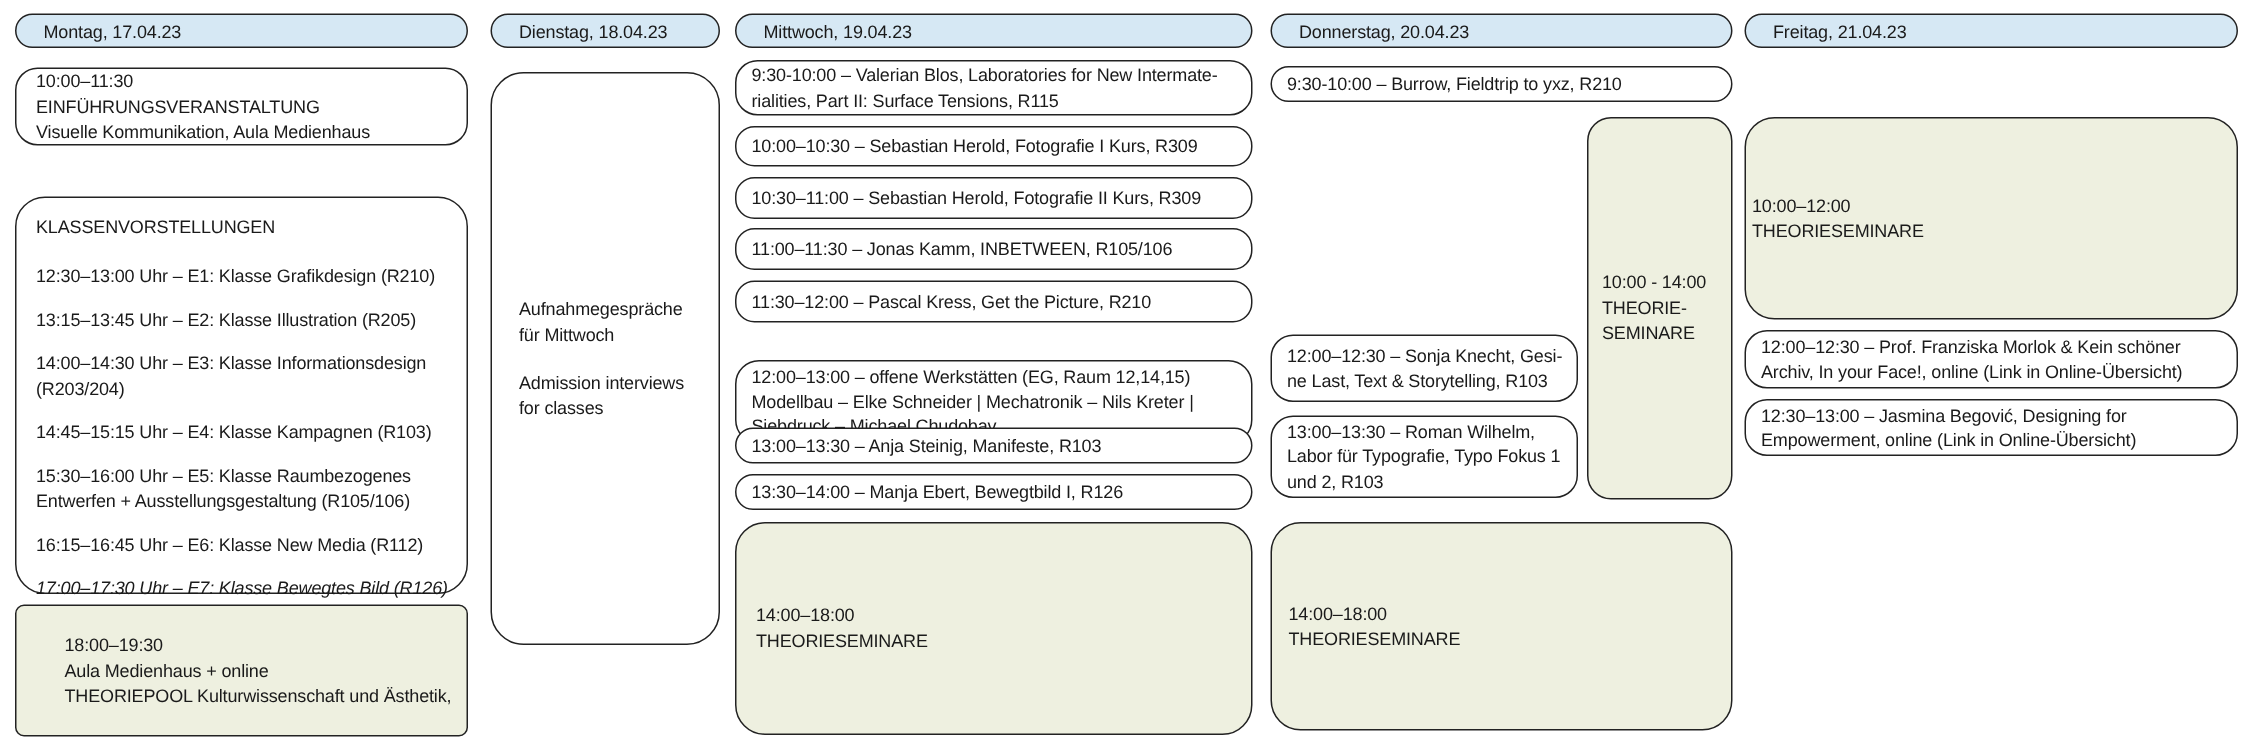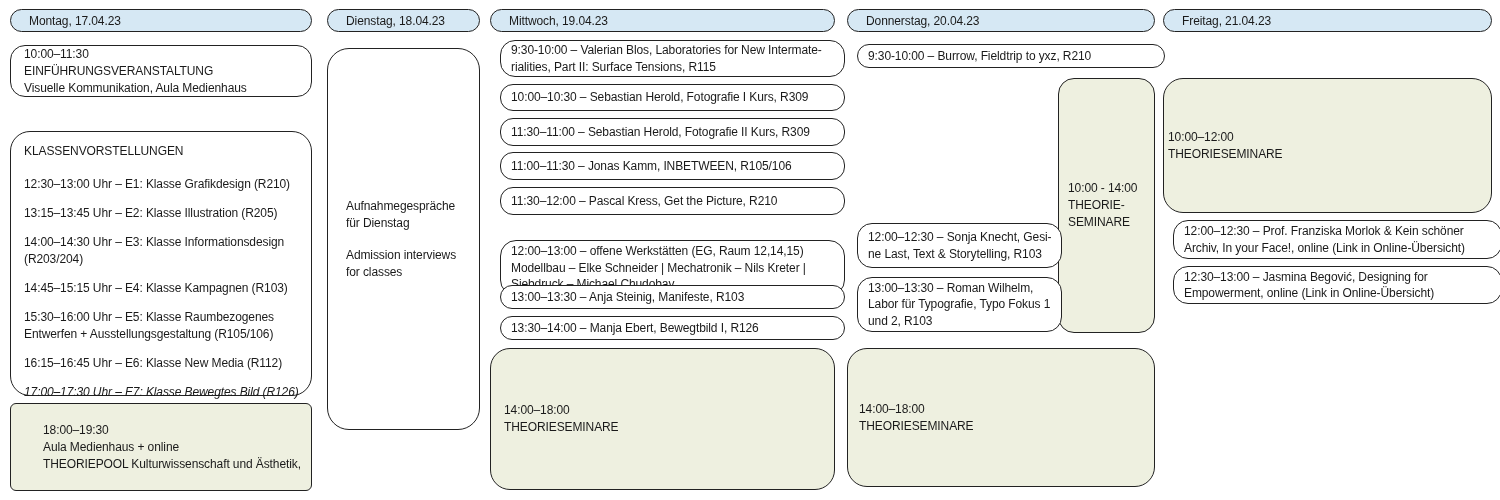--- a/index.html
+++ b/index.html
@@ -13,21 +13,21 @@
     position:absolute;top:9px;height:23px;box-sizing:border-box;
     border:1.3px solid var(--border,#222);border-radius:13px;
     background:var(--header_bg,#d6e8f4);
     display:flex;align-items:center;padding-left:18px;
   }
   .box{
     position:absolute;box-sizing:border-box;background:var(--event_bg,#fff);
     border:1.3px solid var(--border,#222);border-radius:13px;line-height:17px;
   }
   .green{background:var(--highlight_bg,#eef0e0);}
-  .ev{display:flex;align-items:center;padding:2px 8px 2px 10px;line-height:16.5px;margin-left:10px;}
+  .ev{display:flex;align-items:center;padding:2px 8px 2px 10px;line-height:16.5px;}
   .vc{display:flex;flex-direction:column;justify-content:center;}
   .entries div{margin-bottom:12px;}
   .entries div:last-child{margin-bottom:0;font-style:italic;}
   .paras div{margin-bottom:15px;}
   .paras div:last-child{margin-bottom:0;}
   .m2head{margin-bottom:16px;}
 
   
   #h1{left:10px;width:302px;}
   #h2{left:327px;width:153px;}
@@ -99,38 +99,38 @@
         <div>THEORIEPOOL Kulturwissenschaft und Ästhetik,</div>
       </div>
   </div>
 
   <div>
     <div class="hdr" id="h2">
       <span>Dienstag, 18.04.23</span>
     </div>
     <div class="box vc" id="t1">
       <div class="paras">
-          <div>Aufnahmegespräche für Dienstag</div>
+          <div>Aufnahmegespräche für Mittwoch</div>
           <div>Admission interviews for classes</div>
         </div>
     </div>
   </div>
 
   <div>
     <div class="hdr" id="h3">
       <span>Mittwoch, 19.04.23</span>
     </div>
     <div class="box ev" id="w1">
       <span>9:30-10:00 – Valerian Blos, Laboratories for New Intermate-rialities, Part II: Surface Tensions, R115</span>
     </div>
     <div class="box ev" id="w2">
       <span>10:00–10:30 – Sebastian Herold, Fotografie I Kurs, R309</span>
     </div>
     <div class="box ev" id="w3">
-      <span>11:30–11:00 – Sebastian Herold, Fotografie II Kurs, R309</span>
+      <span>10:30–11:00 – Sebastian Herold, Fotografie II Kurs, R309</span>
     </div>
     <div class="box ev" id="w4">
       <span>11:00–11:30 – Jonas Kamm, INBETWEEN, R105/106</span>
     </div>
     <div class="box ev" id="w5">
       <span>11:30–12:00 – Pascal Kress, Get the Picture, R210</span>
     </div>
     <div class="box ev" id="w6">
       <span>12:00–13:00 – offene Werkstätten (EG, Raum 12,14,15) Modellbau – Elke Schneider | Mechatronik – Nils Kreter | Siebdruck – Michael Chudobav</span>
     </div>

